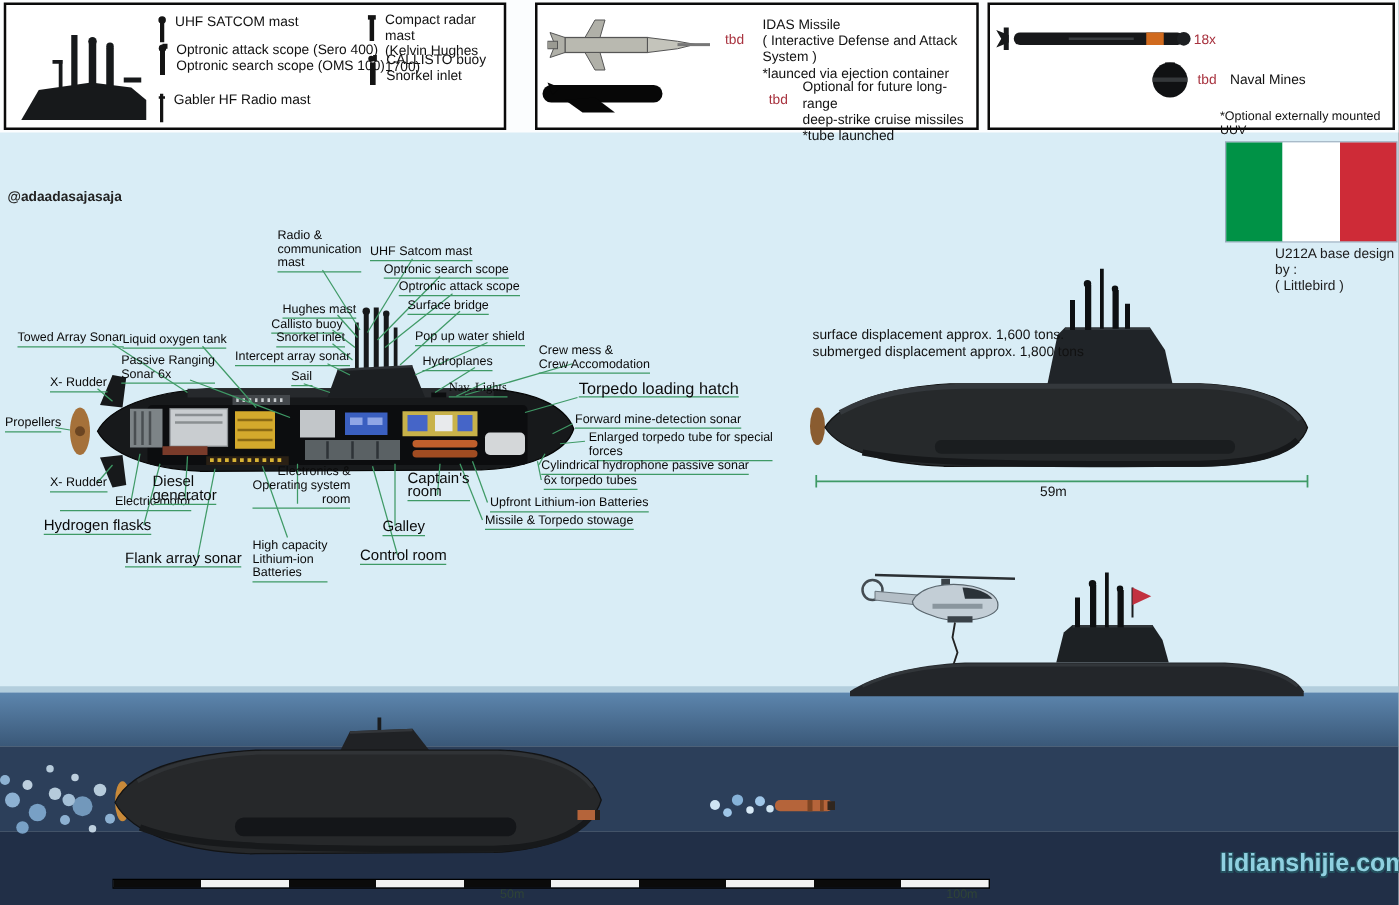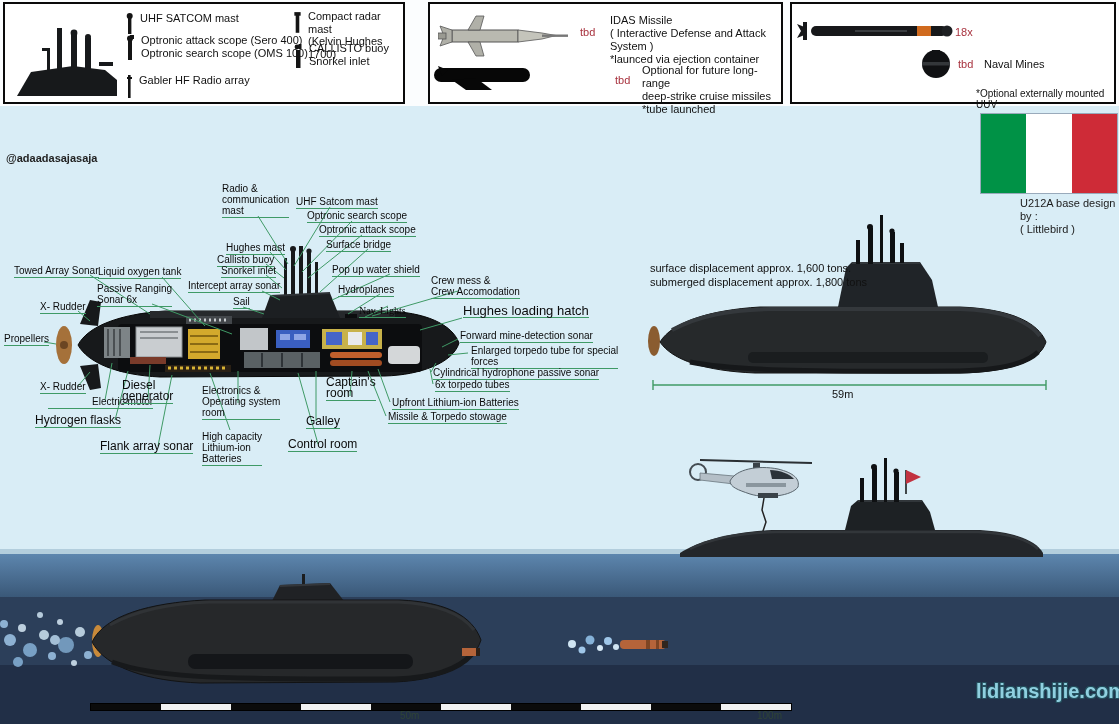--- a/index.html
+++ b/index.html
@@ -86,21 +86,21 @@
           <rect x="5" y="1" width="4" height="4" fill="#141414"></rect>
         </svg>
       <span>Optronic attack scope (Sero 400)
 Optronic search scope (OMS 100)</span>
     </div>
     <div class="leg-item" style="left:120px;top:70px;">
       <svg width="8" height="24" viewBox="0 0 8 24">
           <rect x="3" y="1" width="2.6" height="23" fill="#141414"></rect>
           <rect x="2" y="3" width="5" height="2" fill="#141414"></rect>
         </svg>
-      <span>Gabler HF Radio array</span>
+      <span>Gabler HF Radio mast</span>
     </div>
     <div class="leg-item" style="left:288px;top:6px;">
       <svg width="10" height="24" viewBox="0 0 10 24">
           <rect x="3" y="4" width="4" height="20" fill="#141414"></rect>
           <rect x="1.5" y="1" width="7" height="4" fill="#141414"></rect>
         </svg>
       <span>Compact radar mast
 (Kelvin Hughes 1700)</span>
     </div>
     <div class="leg-item" style="left:288px;top:38px;">
@@ -372,35 +372,35 @@
       <div class="lbl" style="left: 188px; top: 280px;">Intercept array sonar</div>
       <div class="lbl" style="left: 97px; top: 283px;">Passive Ranging
 Sonar  6x</div>
       <div class="lbl" style="left: 233px; top: 296px;">Sail</div>
       <div class="lbl" style="left: 332px; top: 264px;">Pop up water shield</div>
       <div class="lbl" style="left: 338px; top: 284px;">Hydroplanes</div>
       <div class="lbl" style="left: 359px; top: 305px; font-family: Liberation Serif, serif;">Nav. Lights</div>
       <div class="lbl" style="left: 40px; top: 301px;">X- Rudder</div>
       <div class="lbl" style="left: 431px; top: 275px;">Crew mess &amp;
 Crew Accomodation</div>
-      <div class="lbl" style="left: 463px; top: 305px; font-size: 13px;">Hughes loading hatch</div>
+      <div class="lbl" style="left: 463px; top: 305px; font-size: 13px;">Torpedo loading hatch</div>
       <div class="lbl" style="left: 4px; top: 333px;">Propellers</div>
       <div class="lbl" style="left: 460px; top: 330px;">Forward mine-detection sonar</div>
       <div class="lbl" style="left: 471px; top: 345px;">Enlarged torpedo tube for special
 forces</div>
       <div class="lbl" style="left: 433px; top: 367px;">Cylindrical hydrophone passive sonar</div>
       <div class="lbl" style="left: 435px; top: 379px;">6x torpedo tubes</div>
       <div class="lbl" style="left: 40px; top: 381px;">X- Rudder</div>
       <div class="lbl" style="left: 48px; top: 396px; padding-left: 44px;">Electric motor</div>
       <div class="lbl" style="left: 122px; top: 380px; font-size: 12px;">Diesel
 generator</div>
       <div class="lbl" style="left: 392px; top: 397px;">Upfront Lithium-ion Batteries</div>
       <div class="lbl" style="left: 388px; top: 411px;">Missile &amp; Torpedo stowage</div>
       <div class="lbl" style="left: 35px; top: 415px; font-size: 12px;">Hydrogen flasks</div>
-      <div class="lbl" style="left: 202px; top: 385px;">Electronics &amp;
+      <div class="lbl" style="left: 202px; top: 372px; text-align: right;">Electronics &amp;
 Operating system
 room</div>
       <div class="lbl" style="left: 306px; top: 416px; font-size: 12px;">Galley</div>
       <div class="lbl" style="left: 326px; top: 377px; font-size: 12px;">Captain's
 room</div>
       <div class="lbl" style="left: 100px; top: 441px; font-size: 12px;">Flank array sonar</div>
       <div class="lbl" style="left: 202px; top: 431px;">High capacity
 Lithium-ion
 Batteries</div>
       <div class="lbl" style="left: 288px; top: 439px; font-size: 12px;">Control room</div>

